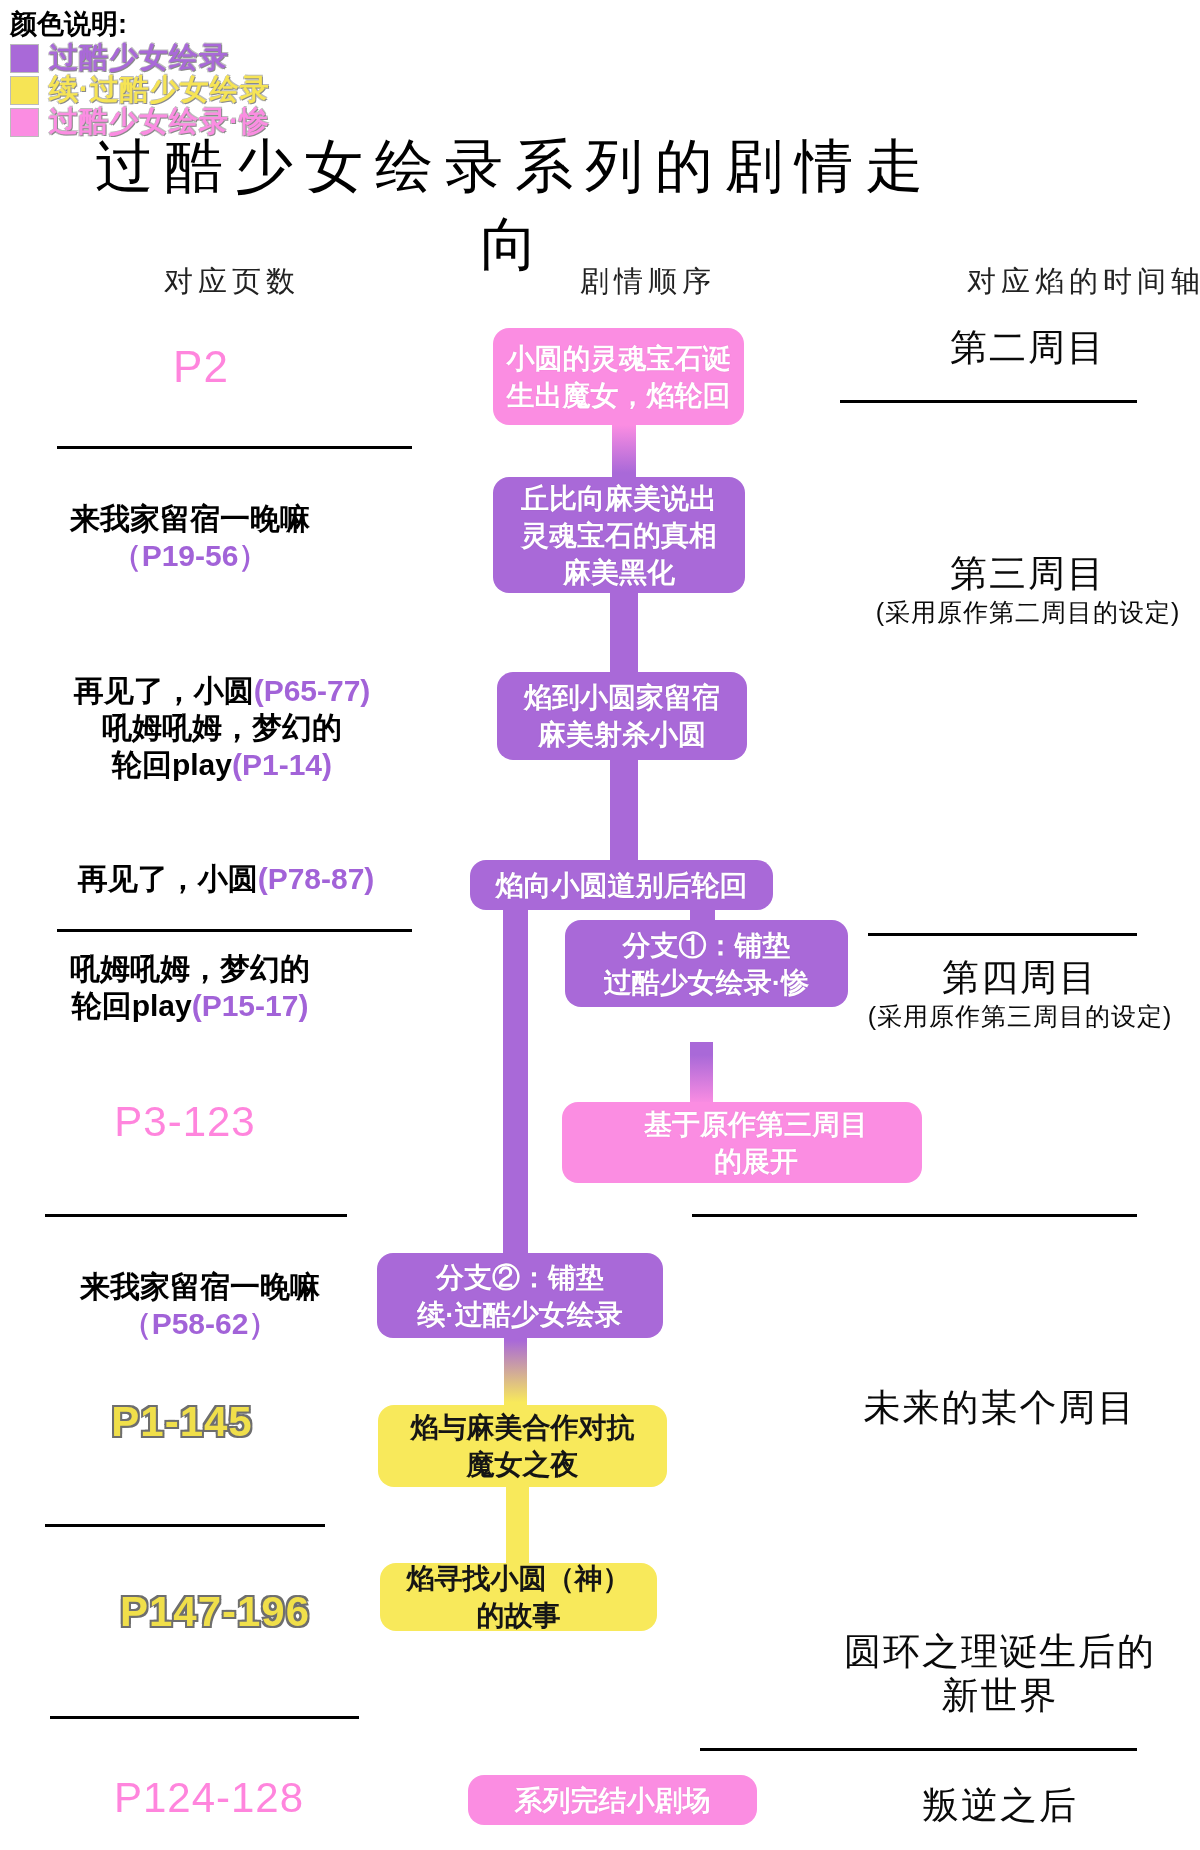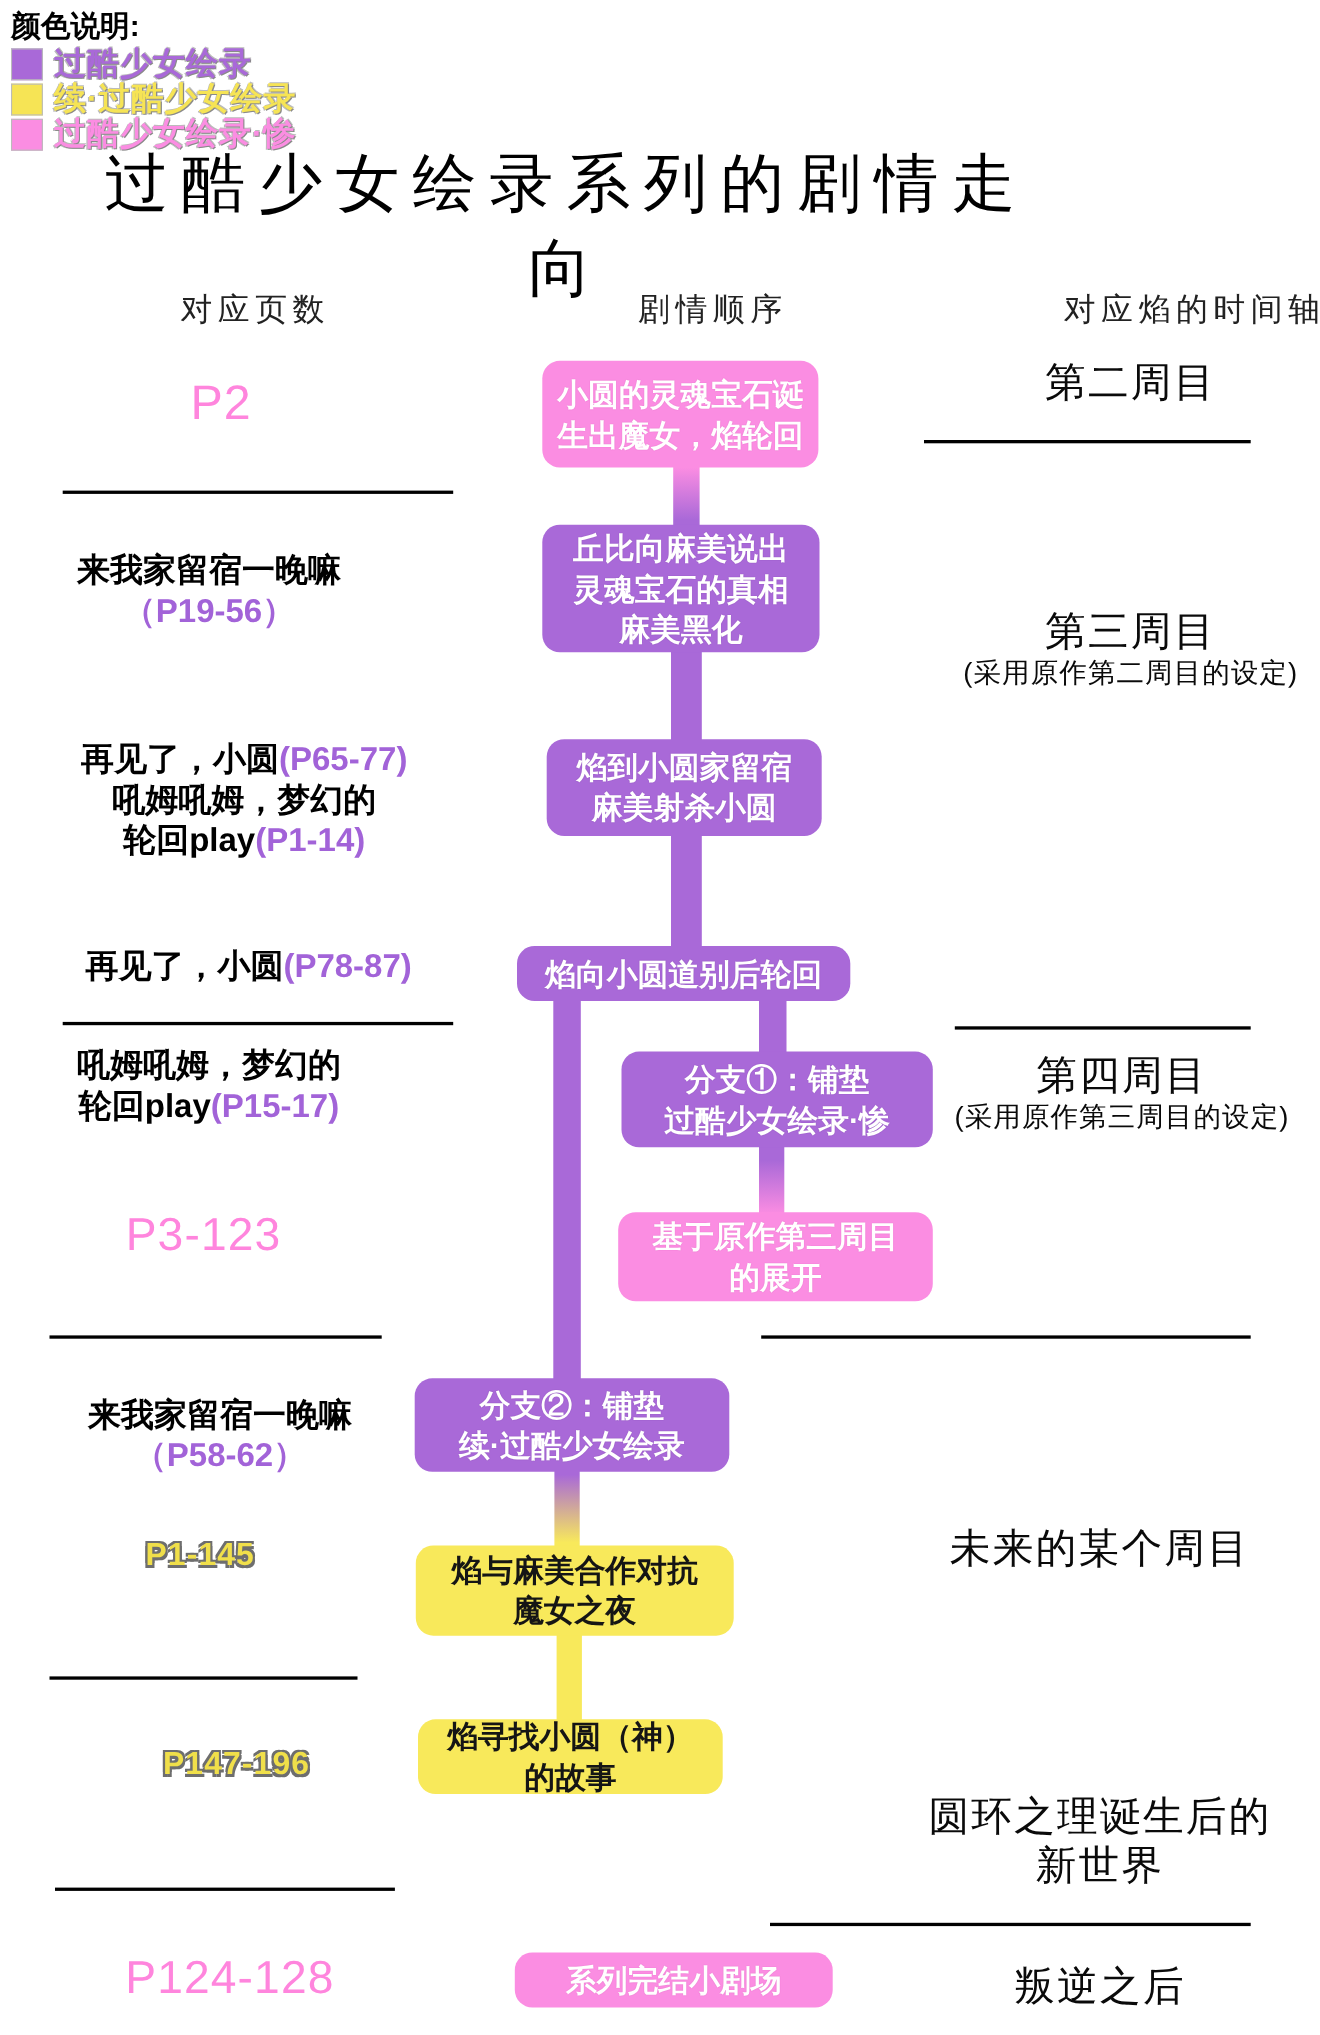--- a/index.html
+++ b/index.html
@@ -26,22 +26,22 @@
         justify-content:center;align-items:center;z-index:2;text-align:center;}
   .fbox .bl{font-size:28px;font-weight:bold;line-height:37px;white-space:nowrap;}
   .box-purple{background:#a969d8;} .box-purple .bl{color:#ffffff;text-shadow:0 0 1px rgba(90,30,130,.45);}
   .box-pink{background:#fb8de2;}   .box-pink .bl{color:#fff;text-shadow:0 0 1px rgba(180,40,140,.4);}
   .box-yellow{background:#f8e95b;} .box-yellow .bl{color:#151515;text-shadow:none;}
 
   .b1{left:493px;top:328px;width:251px;height:97px;}
   .b2{left:493px;top:477px;width:252px;height:116px;}
   .b3{left:497px;top:672px;width:250px;height:88px;}
   .b4{left:470px;top:860px;width:303px;height:50px;}
-  .br1{left:565px;top:956px;width:283px;height:87px;}
-  .b5{left:562px;top:1102px;width:286px;height:81px;}
+  .br1{left:565px;top:920px;width:283px;height:87px;}
+  .b5{left:562px;top:1102px;width:332px;height:81px;padding-left:28px;}
   .br2{left:377px;top:1253px;width:286px;height:85px;}
   .b6{left:378px;top:1405px;width:289px;height:82px;}
   .b7{left:380px;top:1563px;width:277px;height:68px;}
   .b8{left:468px;top:1775px;width:289px;height:50px;}
 
   
   .vbar{position:absolute;z-index:1;}
   .c1{left:612px;top:420px;width:24px;height:62px;background:linear-gradient(#fb8de2 8%,#a969d8 85%);}
   .c2{left:610px;top:588px;width:28px;height:90px;background:#a969d8;}
   .c3{left:610px;top:755px;width:28px;height:110px;background:#a969d8;}
@@ -57,21 +57,21 @@
   .d3{left:45px;top:1214px;width:302px;} .d4{left:45px;top:1524px;width:280px;}
   .d5{left:50px;top:1716px;width:309px;}
   .r1{left:840px;top:400px;width:297px;} .r2{left:868px;top:933px;width:269px;}
   .r3{left:692px;top:1214px;width:445px;}.r4{left:700px;top:1748px;width:437px;}
 
   
   .litem{position:absolute;text-align:center;color:#000;}
   .litem .ln{font-size:30px;font-weight:bold;line-height:37px;white-space:nowrap;}
   .pg-purple{color:#a263d8;}
   .pg-pink{position:absolute;text-align:center;color:#ff85dd;font-size:44px;letter-spacing:1px;}
-  .pg-yellow{position:absolute;text-align:center;color:#f0df4a;font-size:29px;font-weight:bold;letter-spacing:1px;
+  .pg-yellow{position:absolute;text-align:center;color:#f0df4a;font-size:42px;font-weight:bold;letter-spacing:1px;
              text-shadow:2px 2px 0 #6e6e6e,-2px -2px 0 #6e6e6e,2px -2px 0 #6e6e6e,-2px 2px 0 #6e6e6e;}
   .lp2{left:101px;top:342px;width:200px;}
   .lw1{left:40px;top:500px;width:300px;}
   .lw2{left:52px;top:672px;width:340px;}
   .lw3{left:56px;top:860px;width:340px;}
   .lw4{left:40px;top:950px;width:300px;}
   .lp3{left:85px;top:1098px;width:200px;font-size:42px;}
   .lw5{left:50px;top:1268px;width:300px;}
   .lp4{left:82px;top:1398px;width:200px;}
   .lp5{left:115px;top:1588px;width:200px;}

